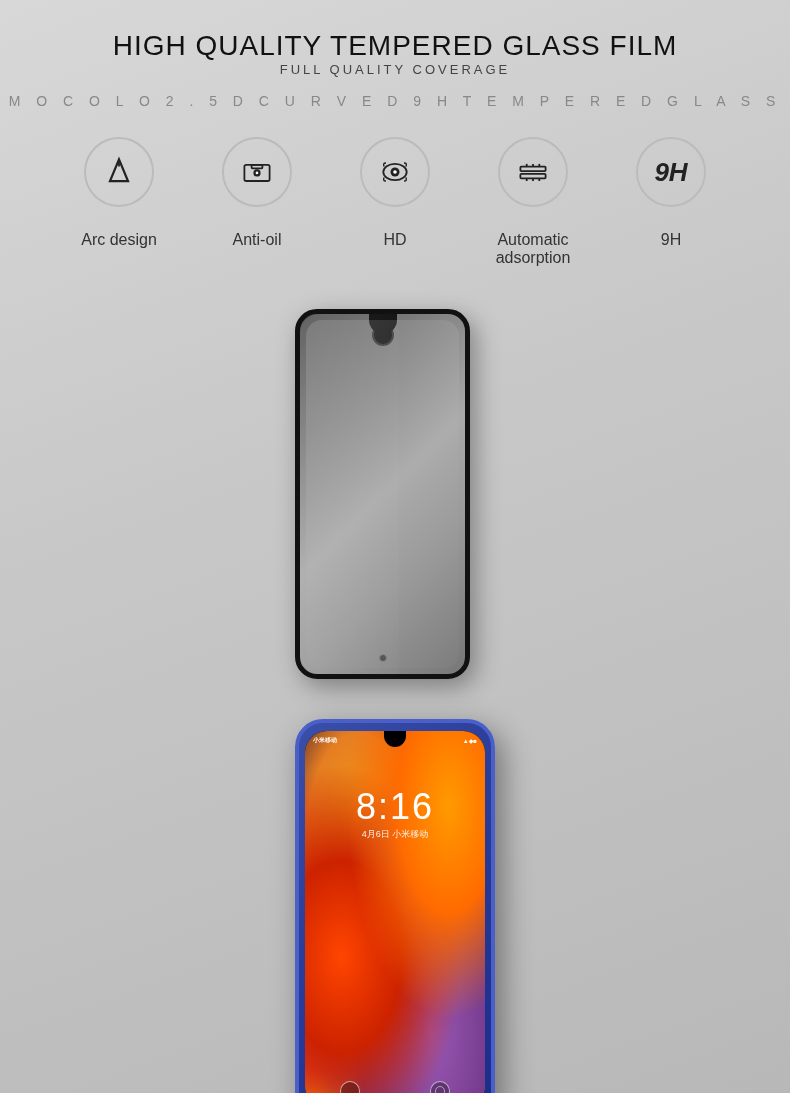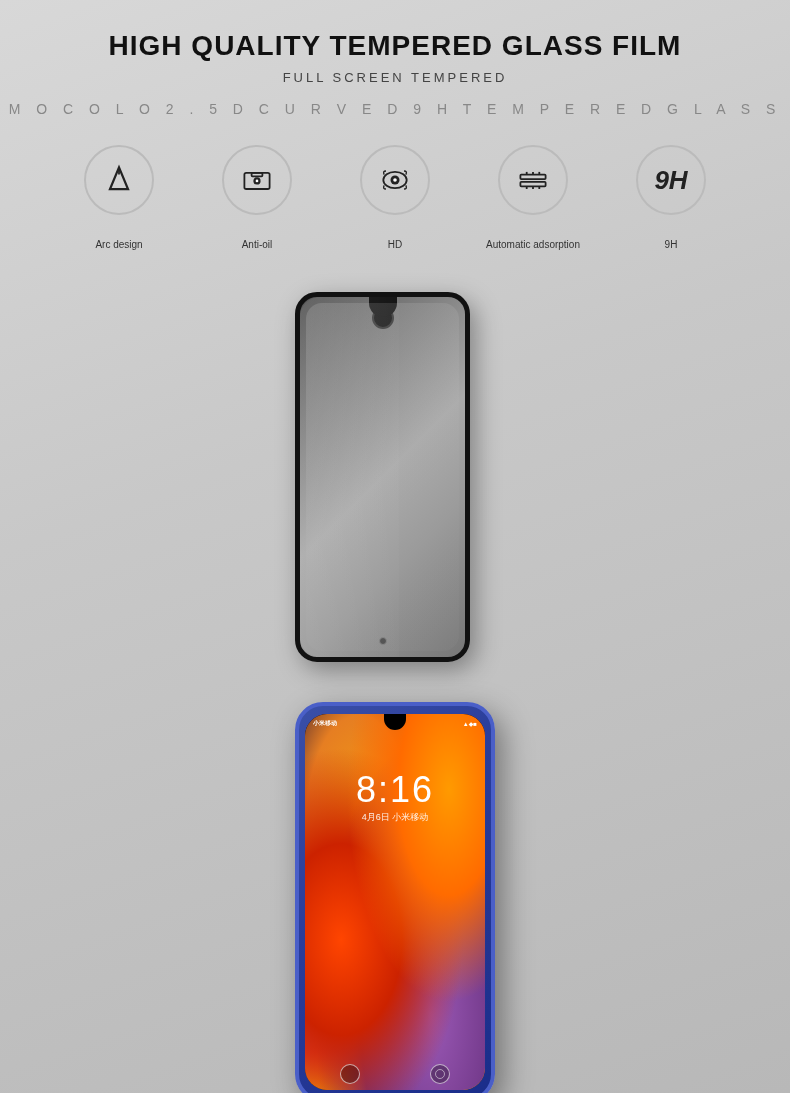--- a/index.html
+++ b/index.html
@@ -16,25 +16,24 @@
       width: 790px;
       height: 1093px;
       display: flex;
       flex-direction: column;
       align-items: center;
       padding-top: 30px;
     }
 
     .main-title {
       font-size: 28px;
-      font-weight: 700;
+      font-weight: 400;
       color: #111;
       letter-spacing: 1px;
       text-align: left;
-      margin-bottom: 8px;
     }
 
     .subtitle {
       font-size: 13px;
       color: #444;
       letter-spacing: 3px;
       text-align: center;
       margin-bottom: 4px;
     }
 
@@ -77,21 +76,21 @@
       border: 2px solid #bbb;
       background: transparent;
       display: flex;
       align-items: center;
       justify-content: center;
       font-size: 28px;
       color: #333;
     }
 
     .feature-label {
-      font-size: 10px;
+      font-size: 16px;
       color: #333;
       text-align: center;
     }
 
     .phones-section {
       display: flex;
       flex-direction: column;
       justify-content: center;
       align-items: flex-start;
       gap: 40px;
@@ -338,21 +337,21 @@
       background: #111;
       border-radius: 0 0 14px 14px;
     }
   </style>
 </head>
 <body>
 
 <div class="container">
 
   <h1 class="main-title">HIGH QUALITY TEMPERED GLASS FILM</h1>
-  <p class="subtitle">FULL SCREEN TEMPERED</p>
+  <p class="subtitle">FULL QUALITY COVERAGE</p>
   <div class="subtitle-underline"></div>
   <p class="tagline">M O C O L O   2 . 5 D   C U R V E D   9 H   T E M P E R E D   G L A S S</p>
 
   <div class="features-row">
 
     <div class="feature-item">
       <div class="feature-circle">
         <svg viewBox="0 0 40 40" width="36" height="36">
           <polygon points="20,6 30,30 10,30" fill="none" stroke="#222" stroke-width="2.5"></polygon>
           <line x1="20" y1="6" x2="20" y2="14" stroke="#222" stroke-width="2"></line>

